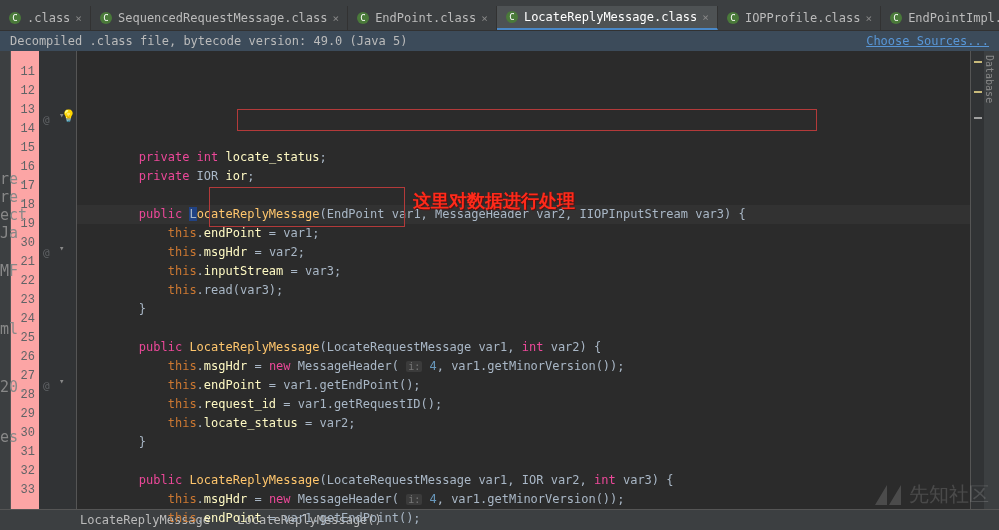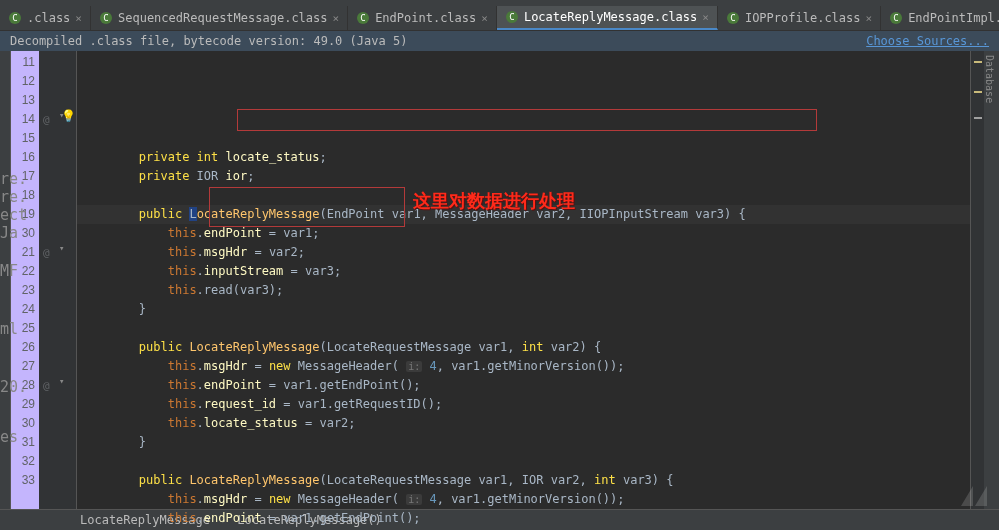--- a/index.html
+++ b/index.html
@@ -61,27 +61,27 @@
     display: flex;
     height: 458px;
     position: relative;
   }
   .left-gutter {
     width: 11px;
     background: #3c3f41;
     border-right: 1px solid #555;
   }
   .line-numbers {
-    background: #c4b5fd;
+    background: #fca5a5;
     width: 28px;
     text-align: right;
     color: #606366;
-    font-family: Liberation Sans, sans-serif;
+    font-family: Liberation Mono, monospace;
     font-size: 12px;
-    padding-top: 2px;
+    padding-top: 12px;
   }
   .line-numbers div { height: 19px; line-height: 19px; padding-right: 4px; }
   .gutter-icons {
     background: #313335;
     width: 38px;
     border-right: 1px solid #555;
     position: relative;
   }
   .gutter-mark {
     position: absolute;
@@ -107,21 +107,21 @@
     background: #2b2b2b;
     font-family: Consolas, monospace;
     font-size: 12px;
     line-height: 19px;
     padding-top: 2px;
     position: relative;
     white-space: pre;
   }
   .code-line { height: 19px; padding-left: 4px; }
   .code-line.current { background: #323232; }
-  .kw { color: #fde047; }
+  .kw { color: #ec4899; }
   .method { color: #ffc66d; }
   .field { color: #fef9c3; }
   .param { color: #a9b7c6; }
   .this { color: #cc7832; }
   .num { color: #6897bb; }
   .caret-bg { background: #214283; color: #a9b7c6; }
   .hint { color: #787878; background: #3b3b3b; padding: 0 2px; border-radius: 2px; font-size: 10px; }
   .right-gutter {
     width: 14px;
     background: #313335;
@@ -306,20 +306,21 @@
 <div class="breadcrumb">
   <span class="crumb">LocateReplyMessage</span>
   <span class="crumb-sep">›</span>
   <span class="crumb">LocateReplyMessage()</span>
 </div>
 
 <div class="watermark">
   <svg width="30" height="24" viewBox="0 0 30 24">
       <path d="M2 22 L14 2 L14 22 Z M16 22 L28 2 L28 22 Z" fill="#fff"></path>
     </svg>
+  <span>先知社区</span>
 </div>
 
 <div style="position:absolute;left:0;top:170px;color:#888;font-size:15px;line-height:18px;">
   <div>re.</div>
   <div>re.</div>
   <div>ect</div>
   <div>Ja</div>
   <div style="margin-top:20px">MF</div>
   <div style="margin-top:40px">ml</div>
   <div style="margin-top:40px">20.</div>

